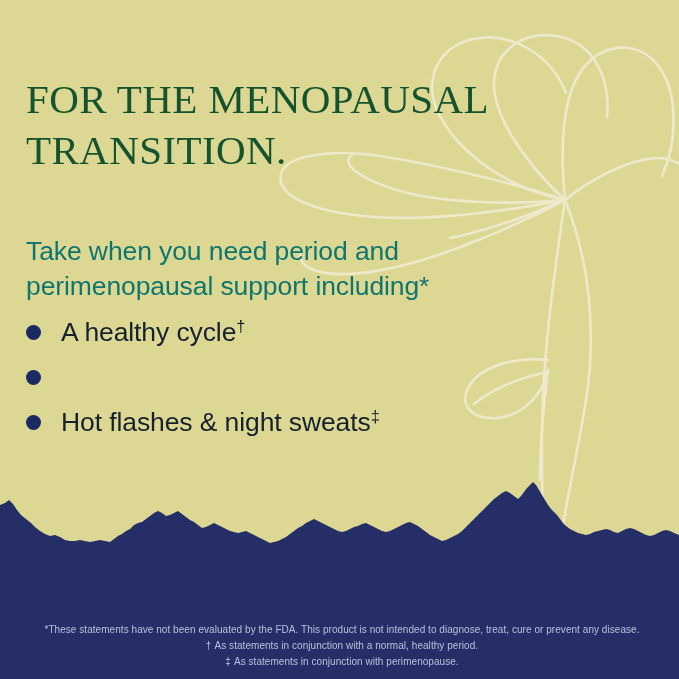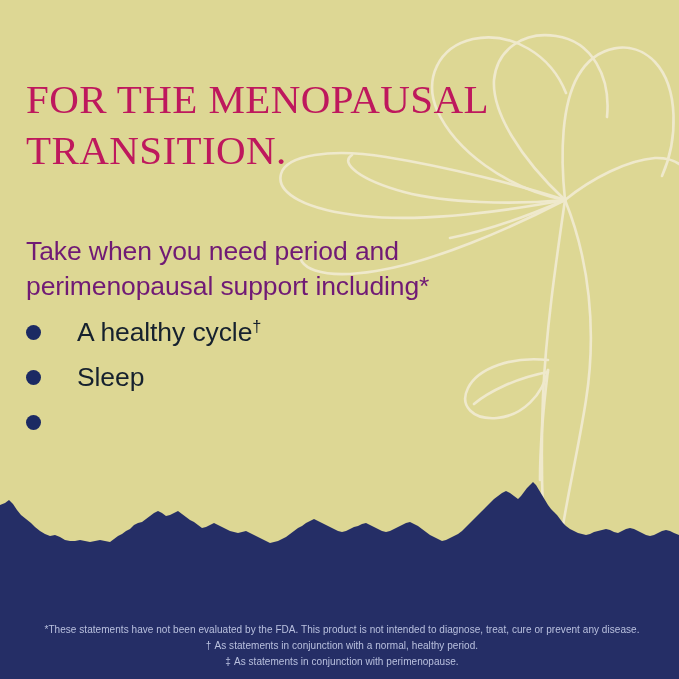--- a/index.html
+++ b/index.html
@@ -49,33 +49,33 @@
     position: absolute;
     left: 26px;
     top: 74px;
     width: 540px;
     margin: 0;
     font-family: "Liberation Serif", serif;
     font-weight: 400;
     font-size: 41px;
     line-height: 1.24;
     letter-spacing: 0.4px;
-    color: #be185d;
+    color: #14532d;
   }
 
   #intro-copy {
     position: absolute;
     left: 26px;
     top: 234px;
     width: 560px;
     margin: 0;
     font-size: 26.5px;
     line-height: 1.33;
     letter-spacing: -0.1px;
-    color: #701a75;
+    color: #0f766e;
   }
 
   #benefit-list {
     position: absolute;
     left: 26px;
     top: 310px;
     margin: 0;
     padding: 0;
     list-style: none;
     width: 600px;
@@ -89,21 +89,21 @@
     color: #16212e;
   }
   .benefit-bullet {
     flex: 0 0 auto;
     width: 15px;
     height: 15px;
     border-radius: 50%;
     background: #1b2a63;
     margin-right: 20px;
   }
-  .benefit-label { display: block; margin-left: 16px; }
+  .benefit-label { display: block; }
   .benefit-label sup {
     font-size: 0.62em;
     vertical-align: 0.52em;
     letter-spacing: 0;
   }
 
   #footnotes {
     position: absolute;
     left: 10px;
     bottom: 9px;
@@ -167,24 +167,24 @@
 
     <p id="intro-copy">Take when you need period and perimenopausal support including*</p>
 
     <ul id="benefit-list">
       <li class="benefit-item">
         <span class="benefit-bullet"></span>
         <span class="benefit-label"><span>A healthy cycle</span><sup>†</sup></span>
       </li>
       <li class="benefit-item">
         <span class="benefit-bullet"></span>
-        <span class="benefit-label"><span>Sleep</span><sup></sup></span>
       </li>
       <li class="benefit-item">
         <span class="benefit-bullet"></span>
+        <span class="benefit-label"><span>Hot flashes &amp; night sweats</span><sup>‡</sup></span>
       </li>
     </ul>
 
     <div id="footnotes">
       <div class="footnote-line"><span class="footnote-mark">*</span><span>These statements have not been evaluated by the FDA. This product is not intended to diagnose, treat, cure or prevent any disease.</span></div>
       <div class="footnote-line"><span class="footnote-mark spaced">†</span><span>As statements in conjunction with a normal, healthy period.</span></div>
       <div class="footnote-line"><span class="footnote-mark spaced">‡</span><span>As statements in conjunction with perimenopause.</span></div>
     </div>
 
   </div>

